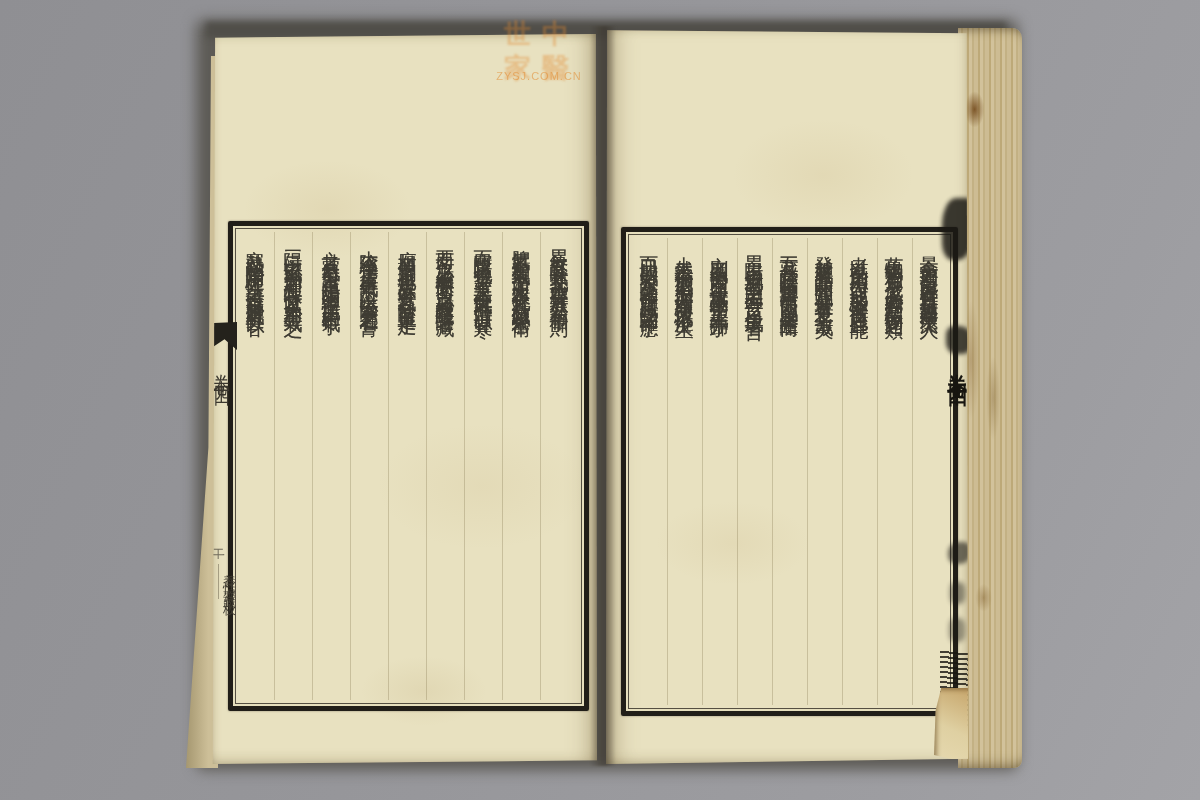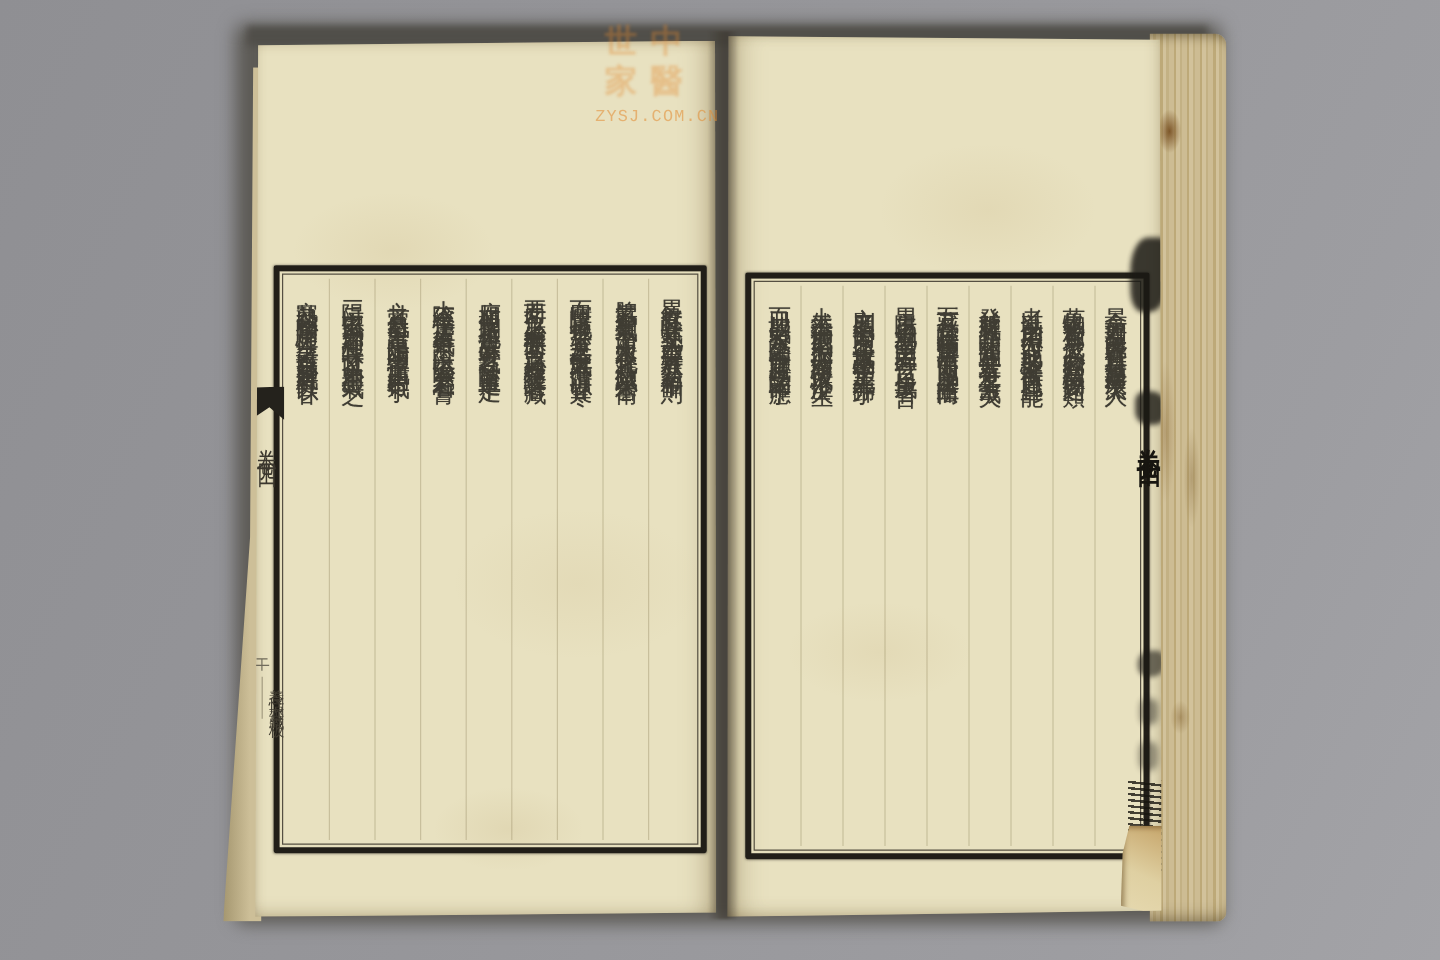--- a/index.html
+++ b/index.html
@@ -101,23 +101,23 @@
           background:linear-gradient(205deg,#c5a368,#dfd0a2 55%,#e6d9b0);
           clip-path:polygon(18% 0,100% 0,100% 100%,0 88%,4% 30%);
           box-shadow:inset 3px 2px 4px rgba(90,60,20,.5);}
 
   
   .watermark{position:absolute;left:496px;top:18px;width:86px;height:82px;}
   .wm-char{position:absolute;font-size:27px;font-weight:bold;color:rgba(226,138,48,.38);
            filter:blur(1.2px);font-family:"DejaVu Serif","Liberation Serif",serif;}
   .wm-rt{left:46px;top:-2px;} .wm-rb{left:46px;top:32px;}
   .wm-lt{left:8px;top:-2px;}  .wm-lb{left:8px;top:32px;}
-  .wm-url{position:absolute;left:0px;top:72px;width:86px;text-align:center;
-          font-family:Liberation Mono, monospace;
-          font-size:14px;letter-spacing:1px;color:rgba(226,138,48,.55);filter:blur(.4px);}
+  .wm-url{position:absolute;left:0px;top:52px;width:86px;text-align:center;
+          font-family:Liberation Sans, sans-serif;
+          font-size:11px;letter-spacing:1px;color:rgba(226,138,48,.55);filter:blur(.4px);}
 
   .edge-stain{position:absolute;left:962px;top:300px;width:18px;height:120px;
               background:radial-gradient(ellipse at 50% 50%,rgba(130,95,45,.35),rgba(130,95,45,0) 70%);}
 </style>
 </head>
 <body>
 
 <div class="scene">
 
   <div class="book-shadow"></div>

